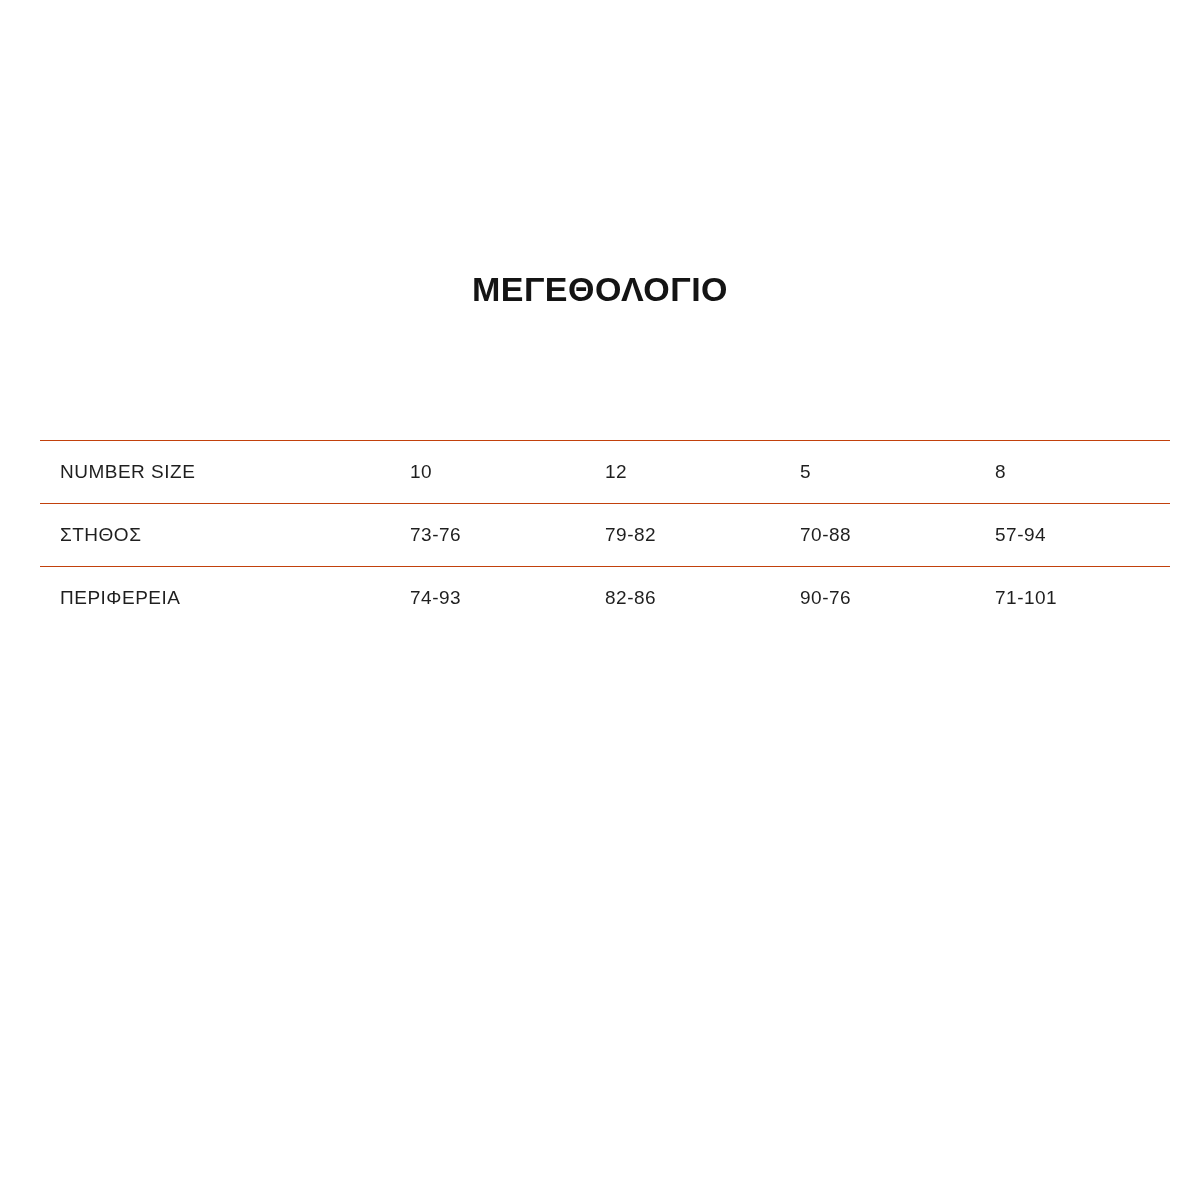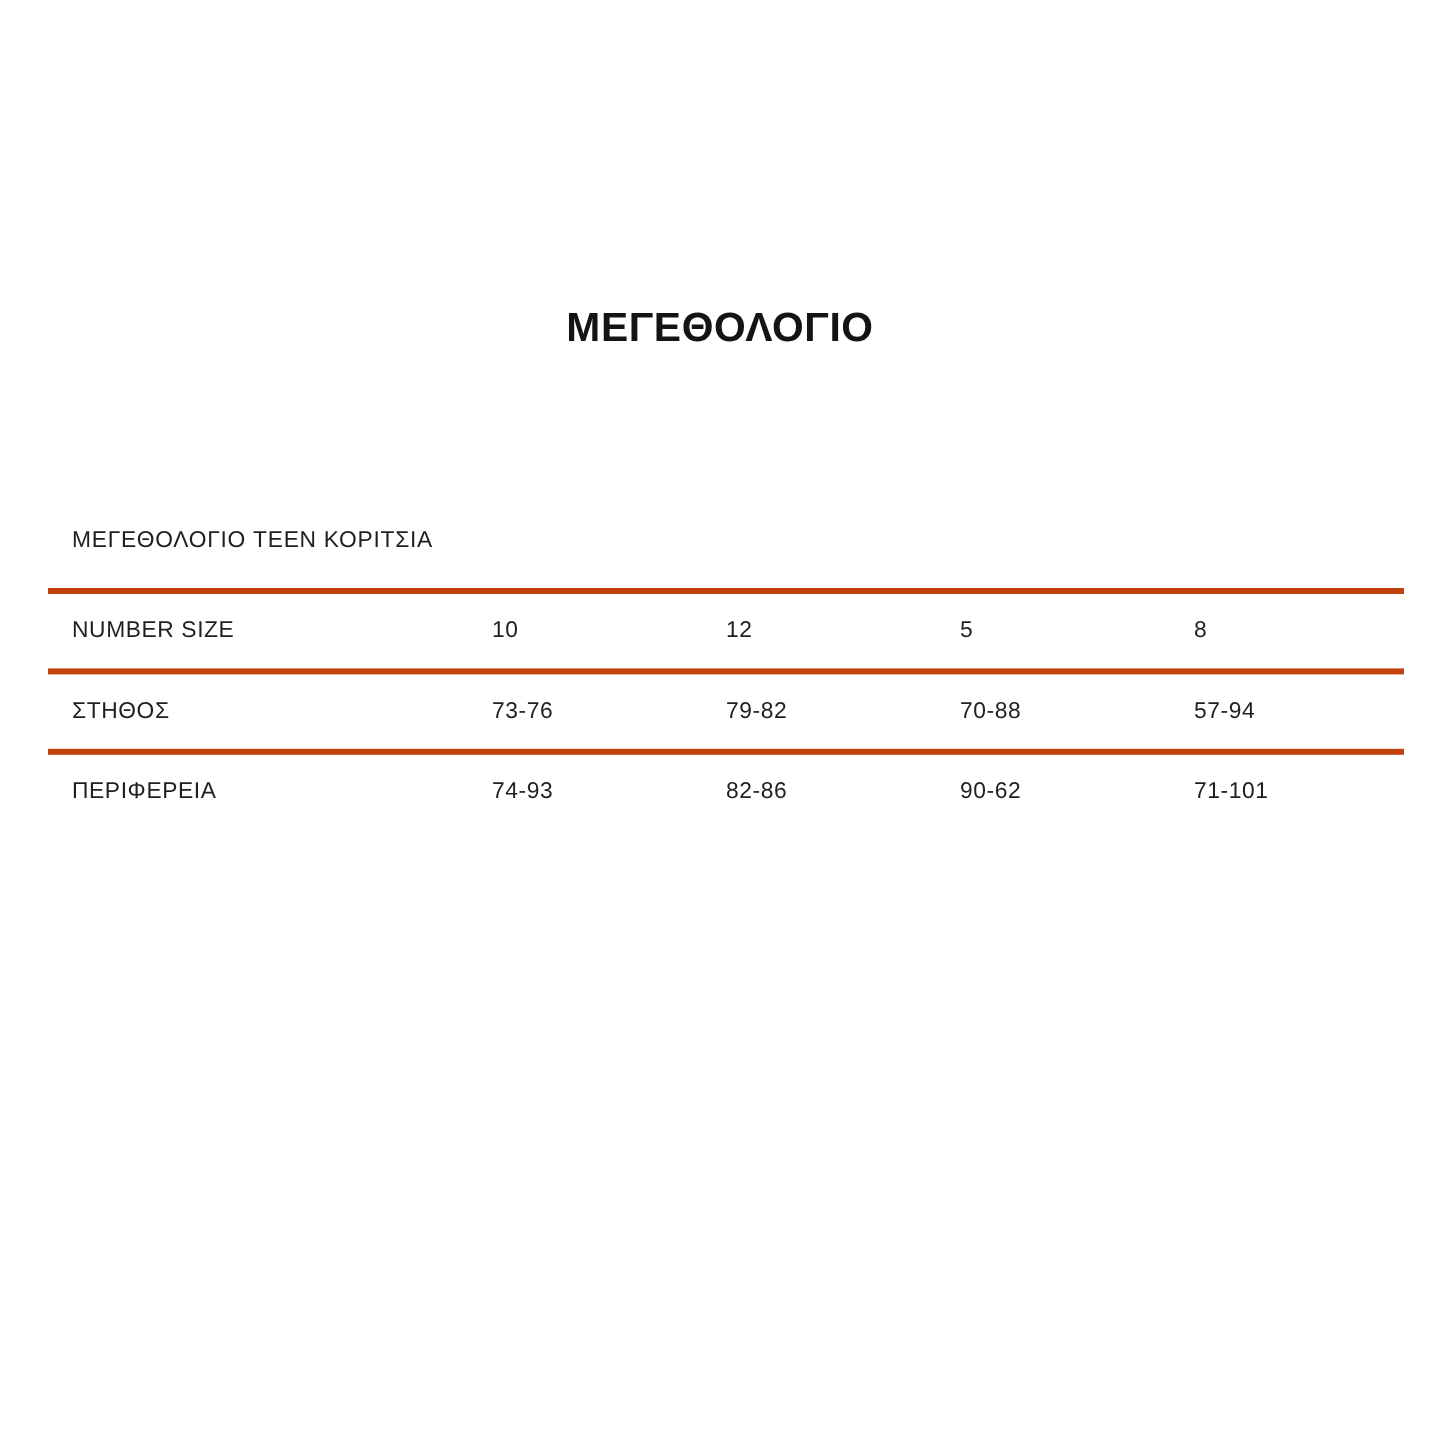--- a/index.html
+++ b/index.html
@@ -18,21 +18,21 @@
 
   .page {
     position: relative;
     width: 1200px;
     height: 1200px;
     box-sizing: border-box;
   }
 
   .page-title {
     position: absolute;
-    top: 254px;
+    top: 270px;
     left: 0;
     width: 1200px;
     text-align: center;
     font-size: 34px;
     font-weight: 700;
     letter-spacing: 0.5px;
     color: #141414;
   }
 
   .table-wrap {
@@ -50,21 +50,21 @@
     padding: 0 0 28px 20px;
   }
 
   table.size-table {
     width: 100%;
     border-collapse: collapse;
     table-layout: fixed;
   }
 
   table.size-table tr {
-    border-top: 5px solid #c2410c;
+    border-top: 1px solid #c2410c;
   }
 
   table.size-table tr:last-child {
     border-bottom: none;
   }
 
   table.size-table th,
   table.size-table td {
     text-align: left;
     font-weight: 400;
@@ -90,21 +90,20 @@
 </style>
 </head>
 <body>
 
 <div class="page">
 
   <div class="page-title">ΜΕΓΕΘΟΛΟΓΙΟ</div>
 
   <div class="table-wrap">
 
-    <div class="table-caption">ΜΕΓΕΘΟΛΟΓΙΟ TEEN ΚΟΡΙΤΣΙΑ</div>
 
     <table class="size-table">
       <tbody>
         <tr>
           <th>NUMBER SIZE</th>
           <td>10</td>
           <td>12</td>
           <td>5</td>
           <td>8</td>
           <td class="spacer"></td>
@@ -114,21 +113,21 @@
           <td>73-76</td>
           <td>79-82</td>
           <td>70-88</td>
           <td>57-94</td>
           <td class="spacer"></td>
         </tr>
         <tr>
           <th>ΠΕΡΙΦΕΡΕΙΑ</th>
           <td>74-93</td>
           <td>82-86</td>
-          <td>90-62</td>
+          <td>90-76</td>
           <td>71-101</td>
           <td class="spacer"></td>
         </tr>
       </tbody>
     </table>
 
   </div>
 
 </div>
 

